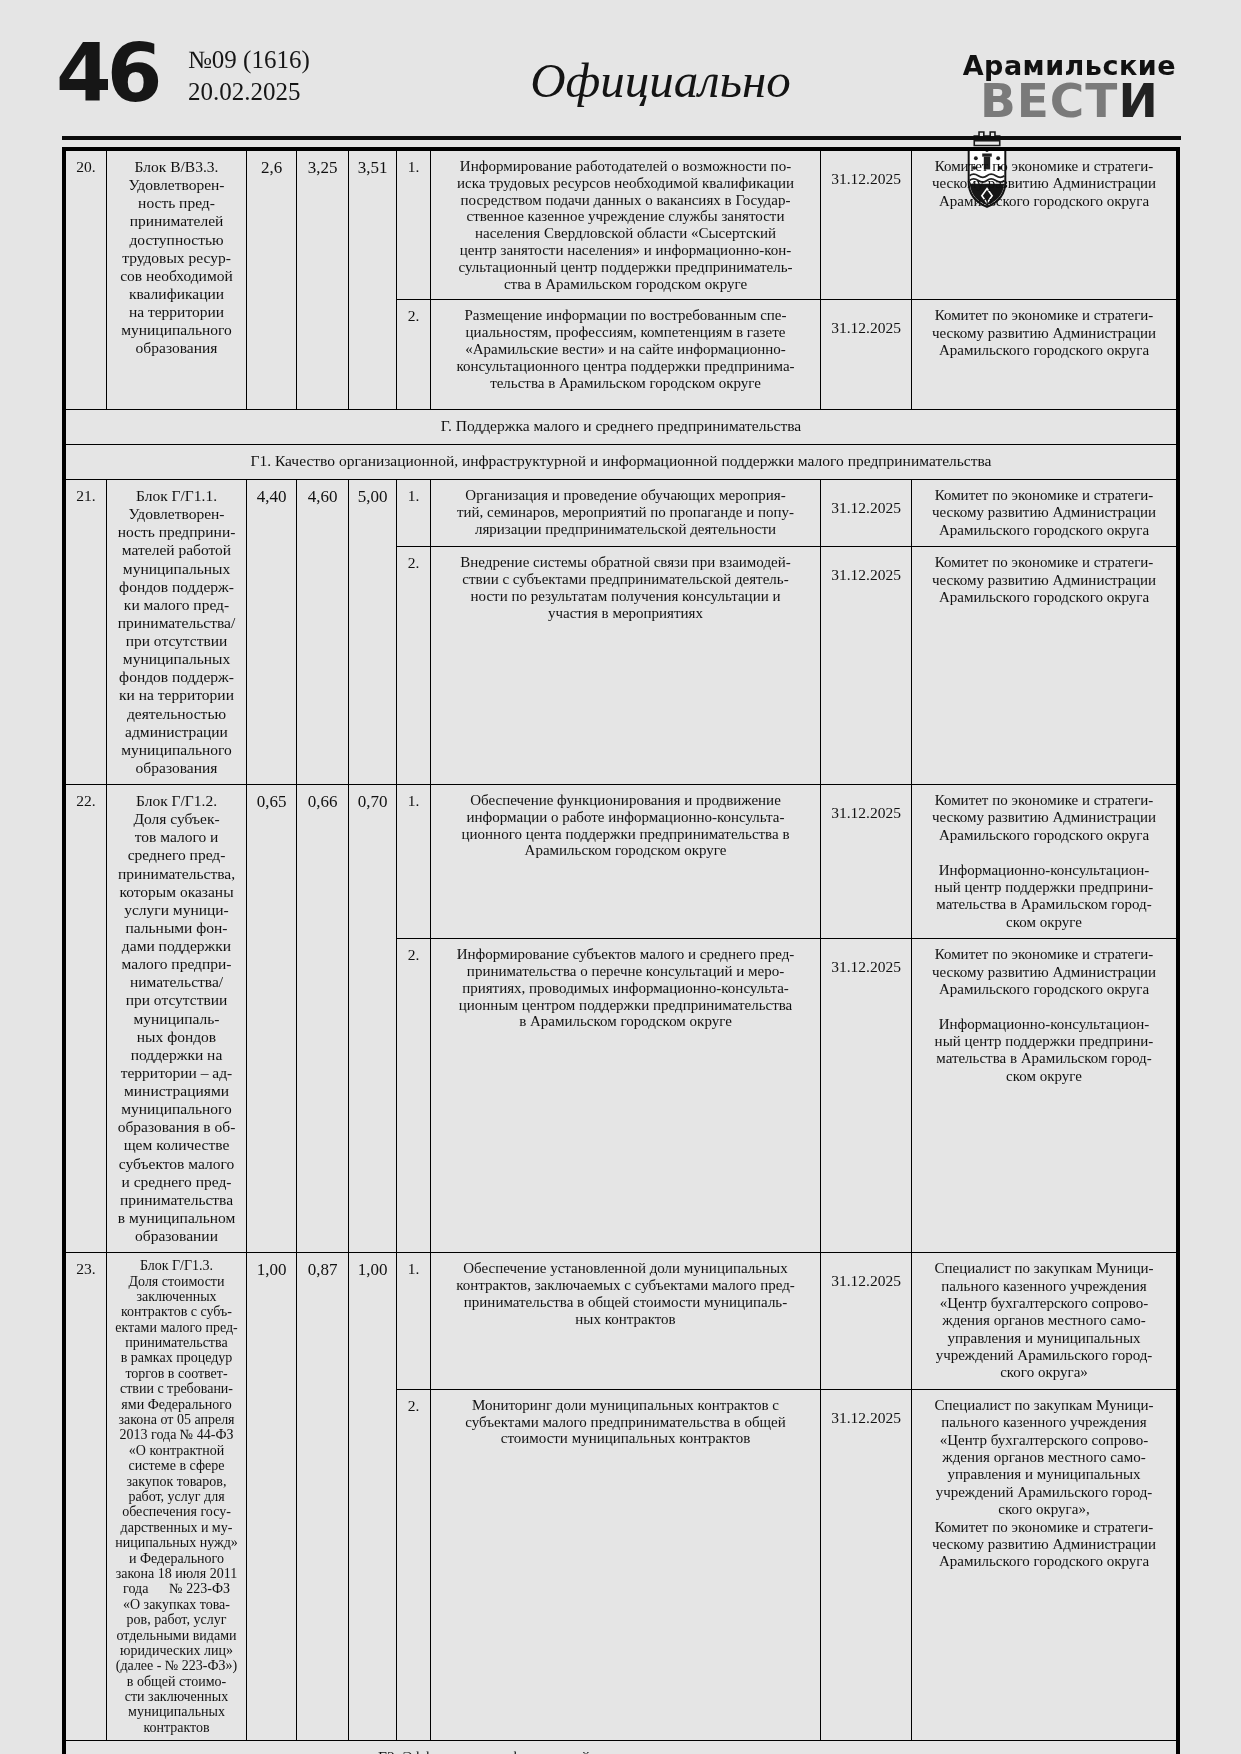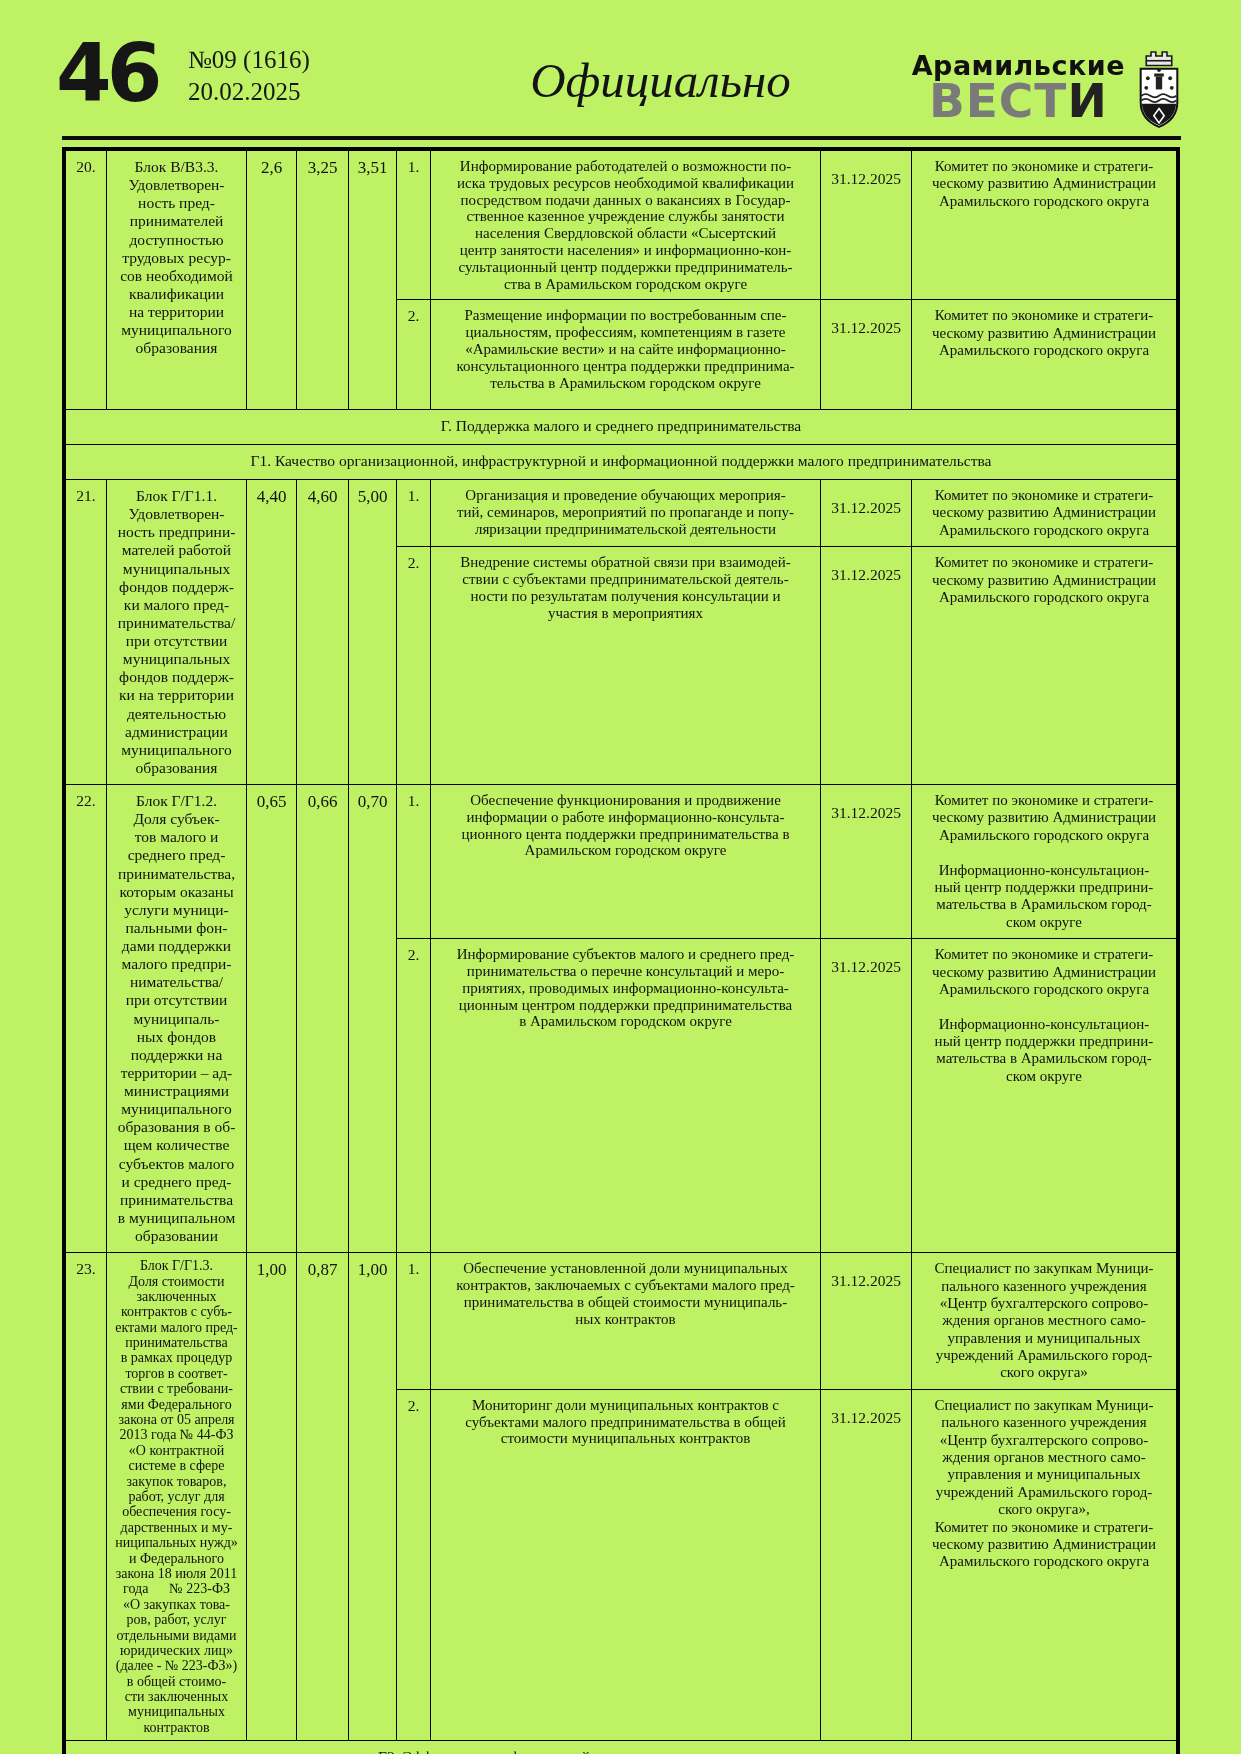--- a/index.html
+++ b/index.html
@@ -1,19 +1,19 @@
 <!DOCTYPE html>
 <html lang="ru"><head>
 <meta charset="utf-8">
 <style>
   html,body{margin:0;padding:0;background:#ffffff;}
   .page{
     position:relative;
     width:1241px;height:1754px;
-    background:#bef264;
+    background:#e5e5e5;
     overflow:hidden;
     font-family:"Liberation Serif","DejaVu Serif",serif;
     color:#111;
   }
   
   .pagenum{
     position:absolute;left:56px;top:34px;
     font-family:"DejaVu Sans","Liberation Sans",sans-serif;
     font-weight:bold;font-size:80px;letter-spacing:-5px;color:#161616;
     line-height:1;
@@ -22,22 +22,22 @@
     position:absolute;left:188px;top:44px;
     font-size:25px;line-height:1.28;color:#161616;
   }
   .rubric{
     position:absolute;left:calc(50% + 40px);top:52px;
     transform:translateX(-50%);
     font-style:italic;font-size:49px;color:#141414;
     white-space:nowrap;
   }
   .brand{
-    position:absolute;right:58px;top:52px;
-    display:flex;align-items:flex-start;gap:10px;
+    position:absolute;right:65px;top:52px;
+    display:flex;align-items:flex-start;gap:10px;flex-direction:column;
   }
   .brand-text{text-align:center;font-family:"DejaVu Sans","Liberation Sans",sans-serif;}
   .brand-top{font-weight:bold;font-size:27px;letter-spacing:.5px;color:#111;line-height:1;}
   .brand-main{font-weight:bold;font-size:47px;letter-spacing:1px;line-height:.92;}
   .brand-main .gray{color:#7a7a7a;}
   .brand-main .blk{color:#222;}
   .crest{width:48px;height:86px;margin-top:-4px;}
   .hrule{position:absolute;left:62px;right:60px;top:136px;height:4px;background:#0d0d0d;}
   
   .otable{

